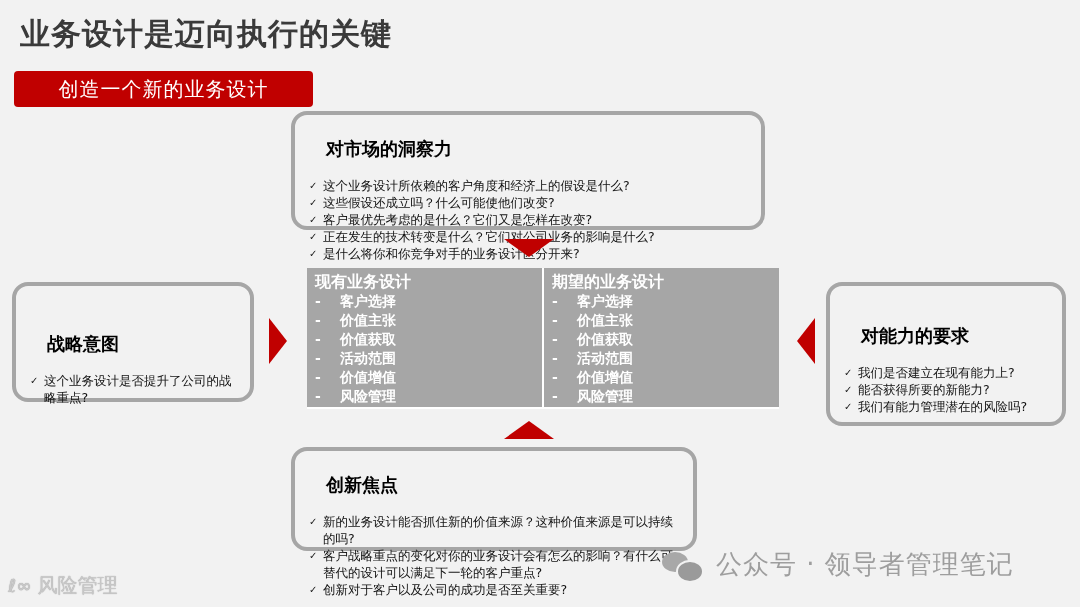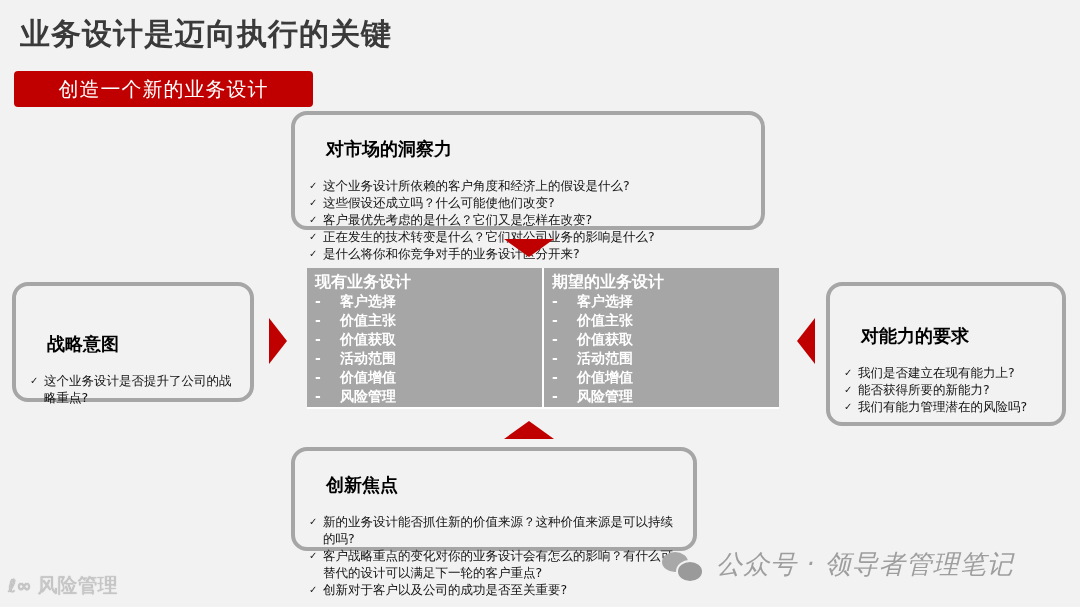--- a/index.html
+++ b/index.html
@@ -50,21 +50,21 @@
   .col h4 { margin: 0; font-size: 16px; line-height: 20px; font-weight: bold; }
   .col .row { display: flex; font-size: 14px; line-height: 19px; font-weight: bold; }
   .col .row .dash { width: 25px; }
   .arrow { position: absolute; width: 0; height: 0; }
   #arrow-down { left: 504px; top: 239px; border-left: 25px solid transparent; border-right: 25px solid transparent; border-top: 18px solid #c00000; }
   #arrow-up { left: 504px; top: 421px; border-left: 25px solid transparent; border-right: 25px solid transparent; border-bottom: 18px solid #c00000; }
   #arrow-right { left: 269px; top: 318px; border-top: 23px solid transparent; border-bottom: 23px solid transparent; border-left: 18px solid #c00000; }
   #arrow-left { left: 797px; top: 318px; border-top: 23px solid transparent; border-bottom: 23px solid transparent; border-right: 18px solid #c00000; }
   .wm-right {
     position: absolute; left: 662px; top: 547px; display: flex; align-items: center;
-    color: #9e9e9e; font-size: 26px; letter-spacing: 1px; font-style: italic;
+    color: #9e9e9e; font-size: 26px; letter-spacing: 1px;
   }
   .wm-right .wechat { width: 44px; height: 30px; position: relative; margin-right: 10px; }
   .wechat .b1 { position: absolute; left: 0; top: 2px; width: 26px; height: 20px; background: #a8a8a8; border-radius: 50%; }
   .wechat .b2 { position: absolute; left: 14px; top: 10px; width: 24px; height: 19px; background: #9a9a9a; border-radius: 50%; border: 2px solid #f2f2f2; }
   .wm-left {
     position: absolute; left: 8px; top: 572px; color: #c8c8c8; font-size: 20px;
     display: flex; align-items: center; text-shadow: 0 0 1px #999;
   }
   .wm-left .logo { font-size: 18px; margin-right: 6px; font-weight: bold; }
 </style>

